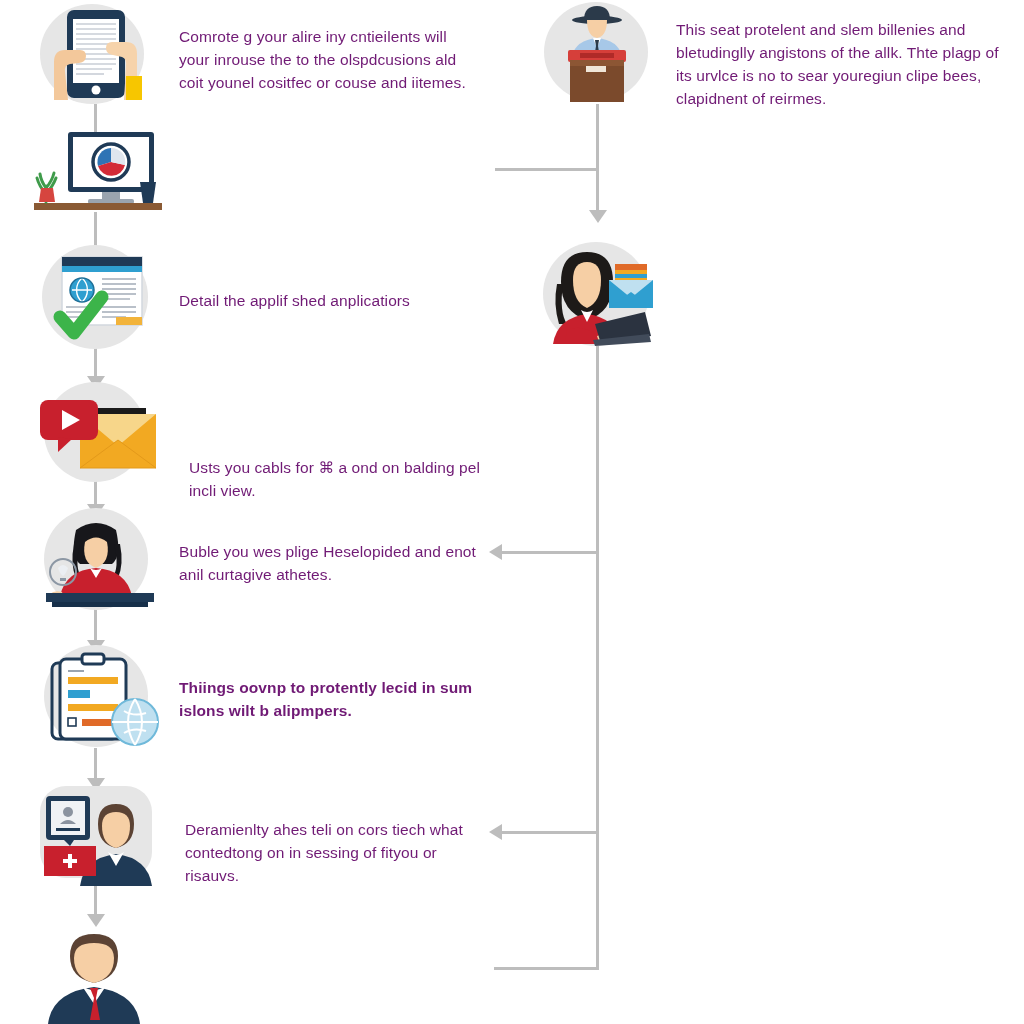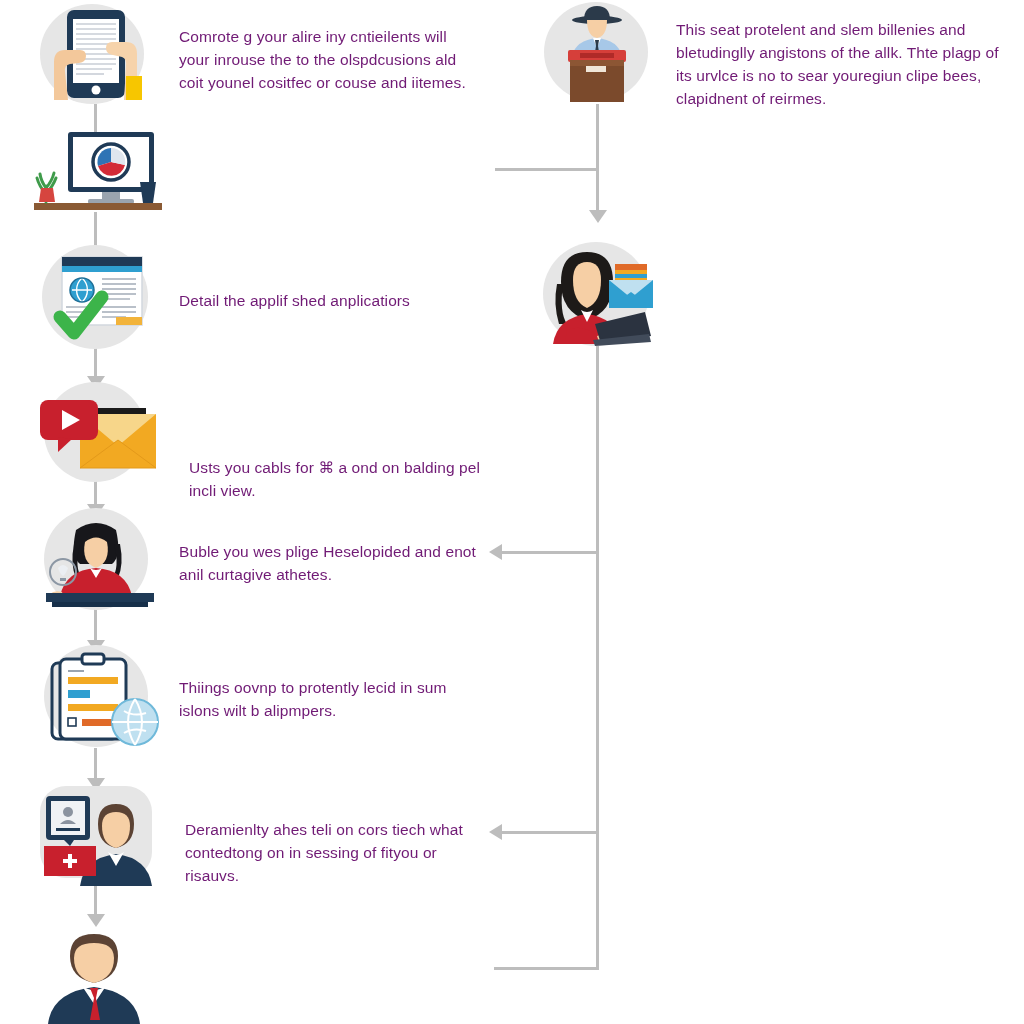--- a/index.html
+++ b/index.html
@@ -221,21 +221,21 @@
         <rect x="30" y="73" width="8" height="8" fill="none" stroke="#1f3a56" stroke-width="1.6"></rect>
         <rect x="44" y="74" width="30" height="7" fill="#e06a28"></rect>
         <line x1="30" y1="26" x2="46" y2="26" stroke="#9aa4af" stroke-width="2"></line>
         <circle cx="97" cy="77" r="23" fill="#bfe0f0"></circle>
         <circle cx="97" cy="77" r="23" fill="none" stroke="#6fb9da" stroke-width="2"></circle>
         <path d="M74 77 h46 M97 54 q-14 23 0 46 M97 54 q14 23 0 46" fill="none" stroke="#ffffff" stroke-width="2"></path>
         <path d="M86 66 q10 6 22 2 M86 88 q10 -6 22 -2" fill="none" stroke="#ffffff" stroke-width="2"></path>
       </svg>
     </div>
   </div>
-  <div class="steptext wider" style="left:179px;top:676px;">Thiings oovnp to protently lecid in sum islons wilt b alipmpers.</div>
+  <div class="steptext wider" style="left:179px;top:676px;font-weight:bold;">Thiings oovnp to protently lecid in sum islons wilt b alipmpers.</div>
 
   <div class="node" style="left:36px;top:786px;width:126px;height:102px;">
     <div class="disc rounded" style="left:4px;top:0px;width:112px;height:92px;"></div>
     <div class="art">
       <svg viewBox="0 0 126 102">
         <rect x="10" y="10" width="44" height="44" rx="4" fill="#1f3a56"></rect>
         <rect x="15" y="15" width="34" height="34" fill="#f0f2f5"></rect>
         <circle cx="32" cy="26" r="5" fill="#8b93a0"></circle>
         <path d="M24 38 q8 -8 16 0 Z" fill="#8b93a0"></path>
         <rect x="20" y="42" width="24" height="3" fill="#1f3a56"></rect>

